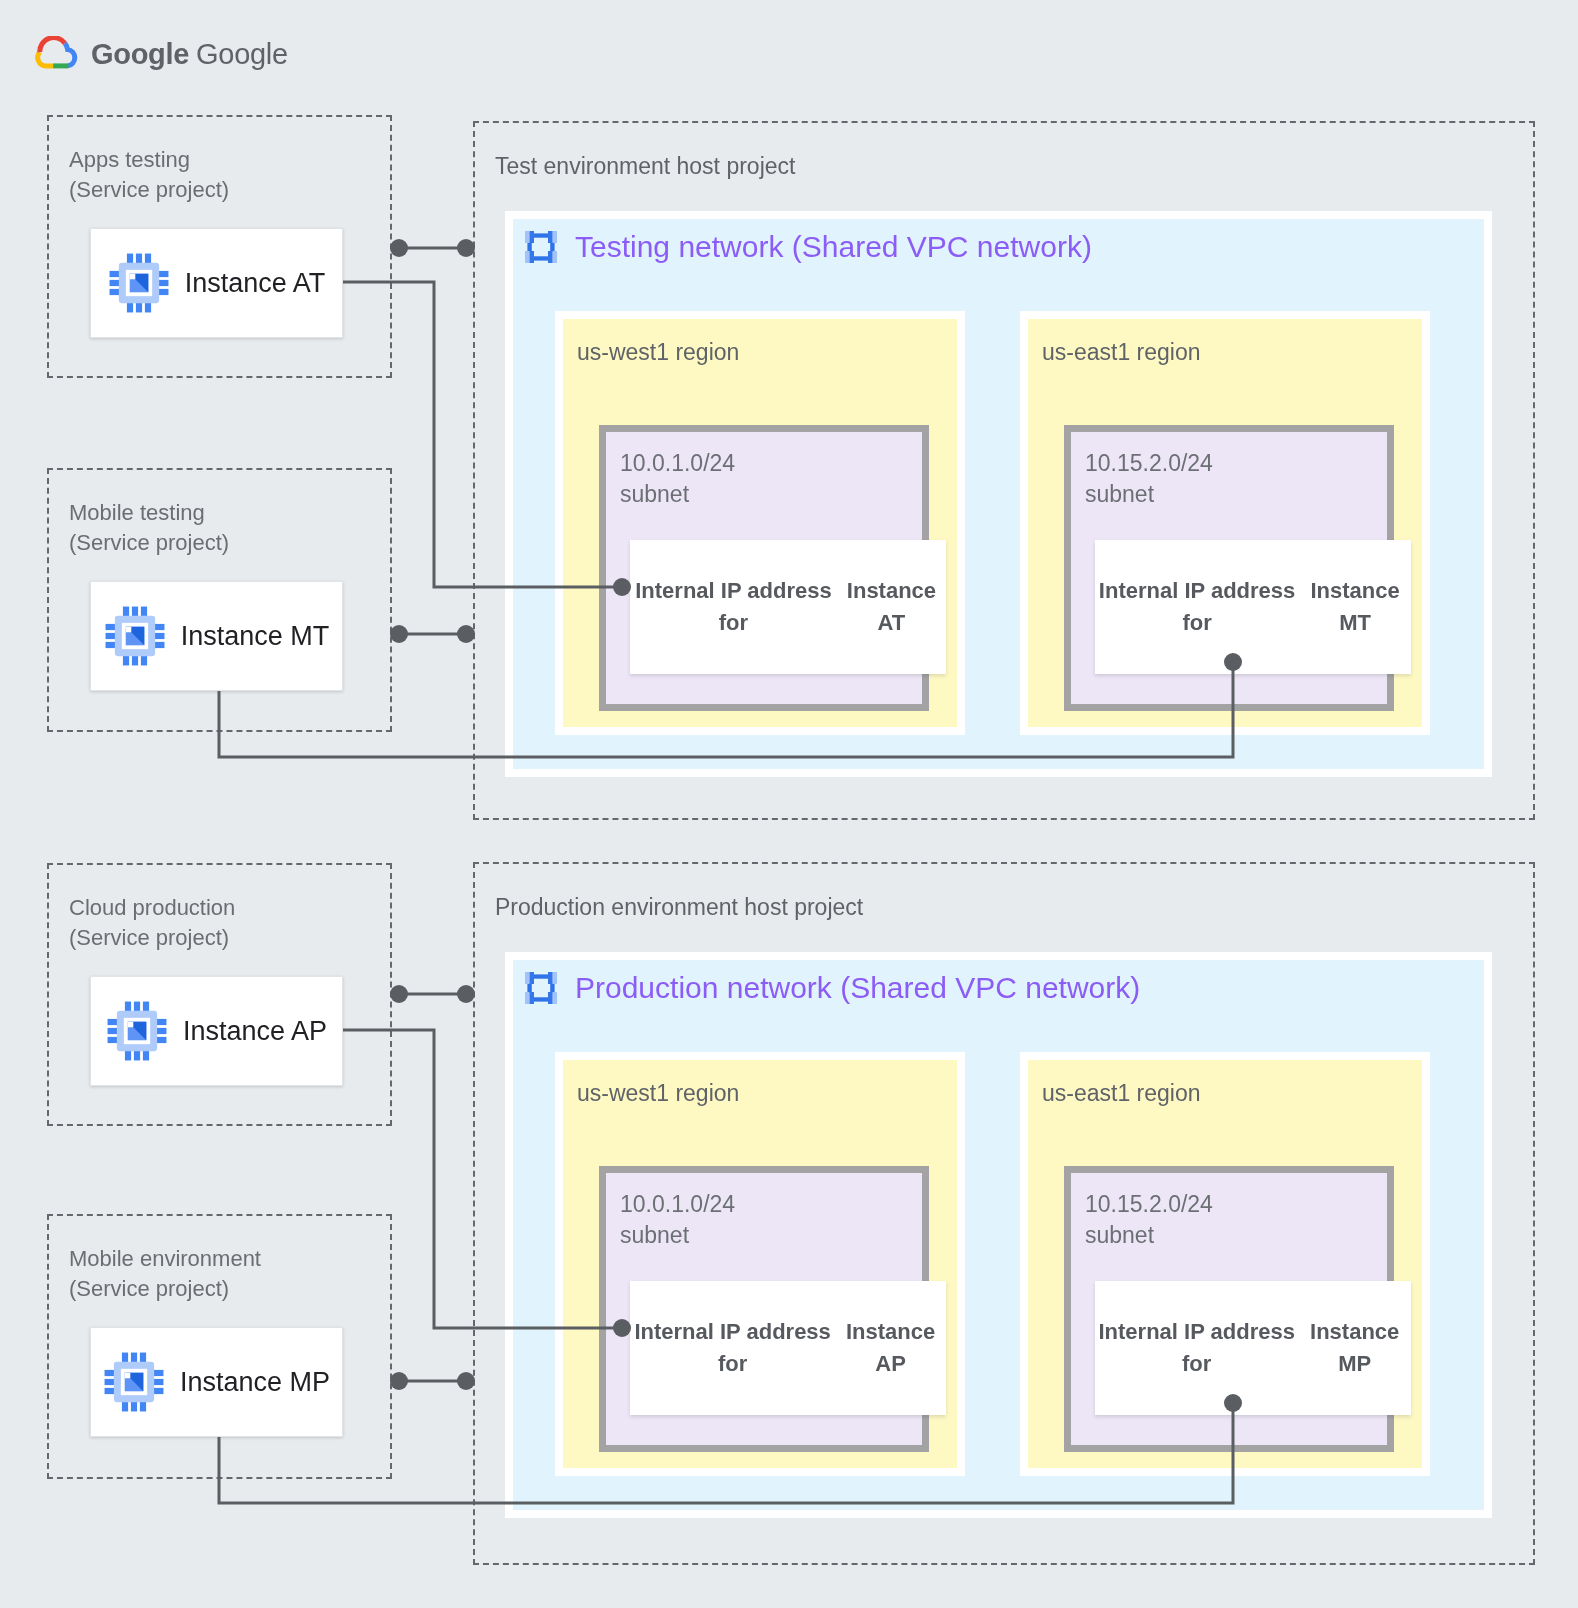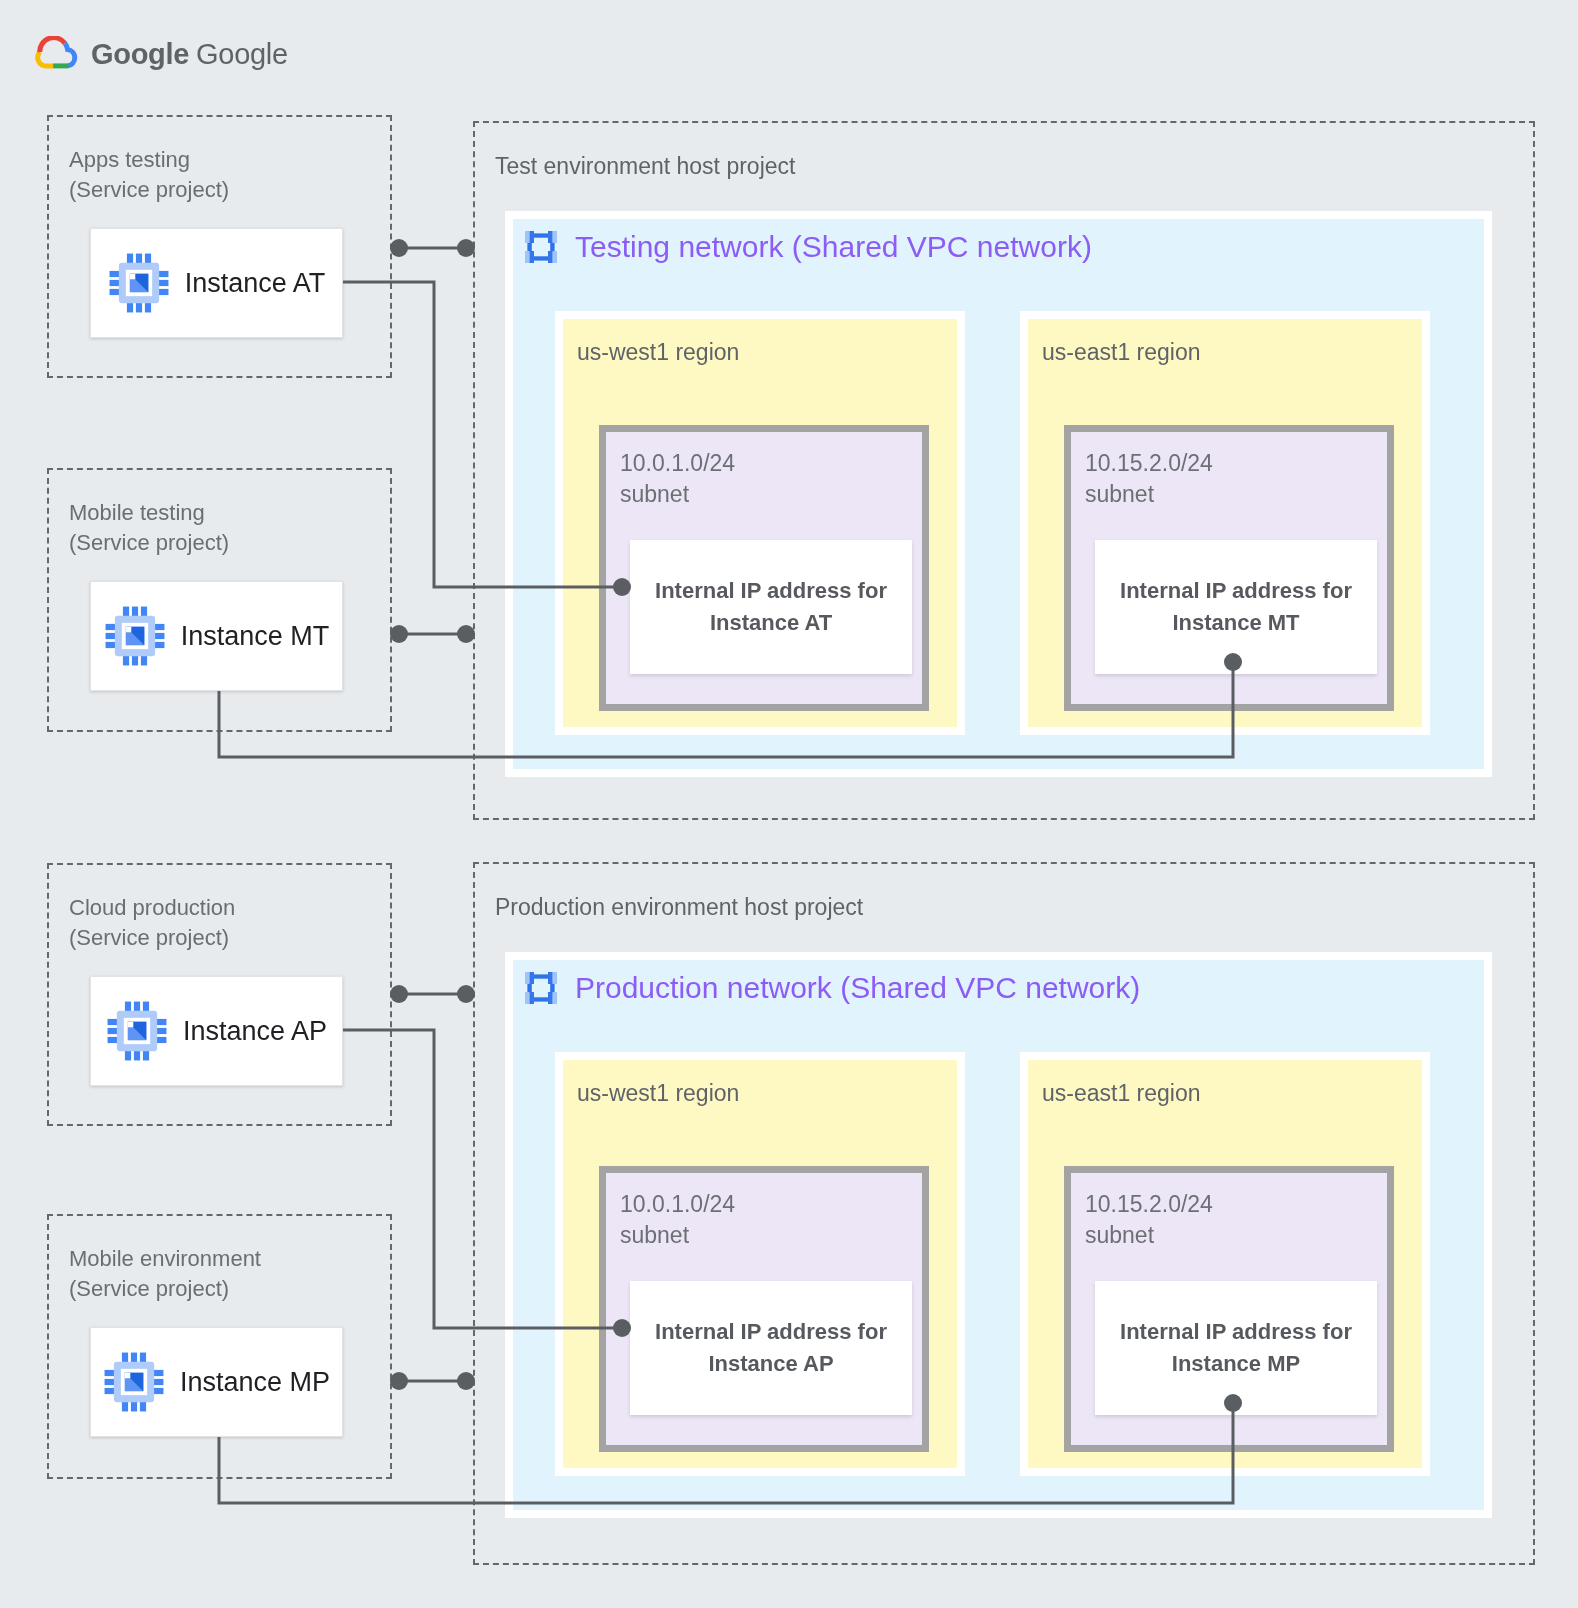--- a/index.html
+++ b/index.html
@@ -56,23 +56,23 @@
   .region.east { left:507px; }
   .region-label { position:absolute; left:14px; top:20px; font-size:23px; color:#5f6368; }
 
   .subnet {
     position:absolute; left:36px; top:86px; width:330px; height:286px;
     background:#ece6f6; border:7px solid #a3a3a3;margin-top:20px;
   }
   .subnet-label { position:absolute; left:14px; top:16px; font-size:23px; line-height:1.35; color:#6c7075; }
 
   .ipbox {
-    position:absolute; left:24px; top:108px; width:282px; height:134px;
+    position:absolute; left:24px; top:108px; width:316px; height:134px;
     background:#fff; box-shadow:0 2px 4px rgba(0,0,0,.13);
-    display:flex; flex-direction:column; align-items:center; justify-content:center;
+    display:flex; flex-direction:row; align-items:center; justify-content:center;
     font-size:22px; font-weight:bold; color:#56595e; line-height:1.45; text-align:center;
   }
 
   
   .connectors { position:absolute; left:0; top:0; pointer-events:none; }
   .connectors path { stroke:#5a5d61; stroke-width:3; fill:none; }
   .connectors circle { fill:#5a5d61; }
 
   .hidden-defs { position:absolute; width:0; height:0; overflow:hidden; }
 </style>

